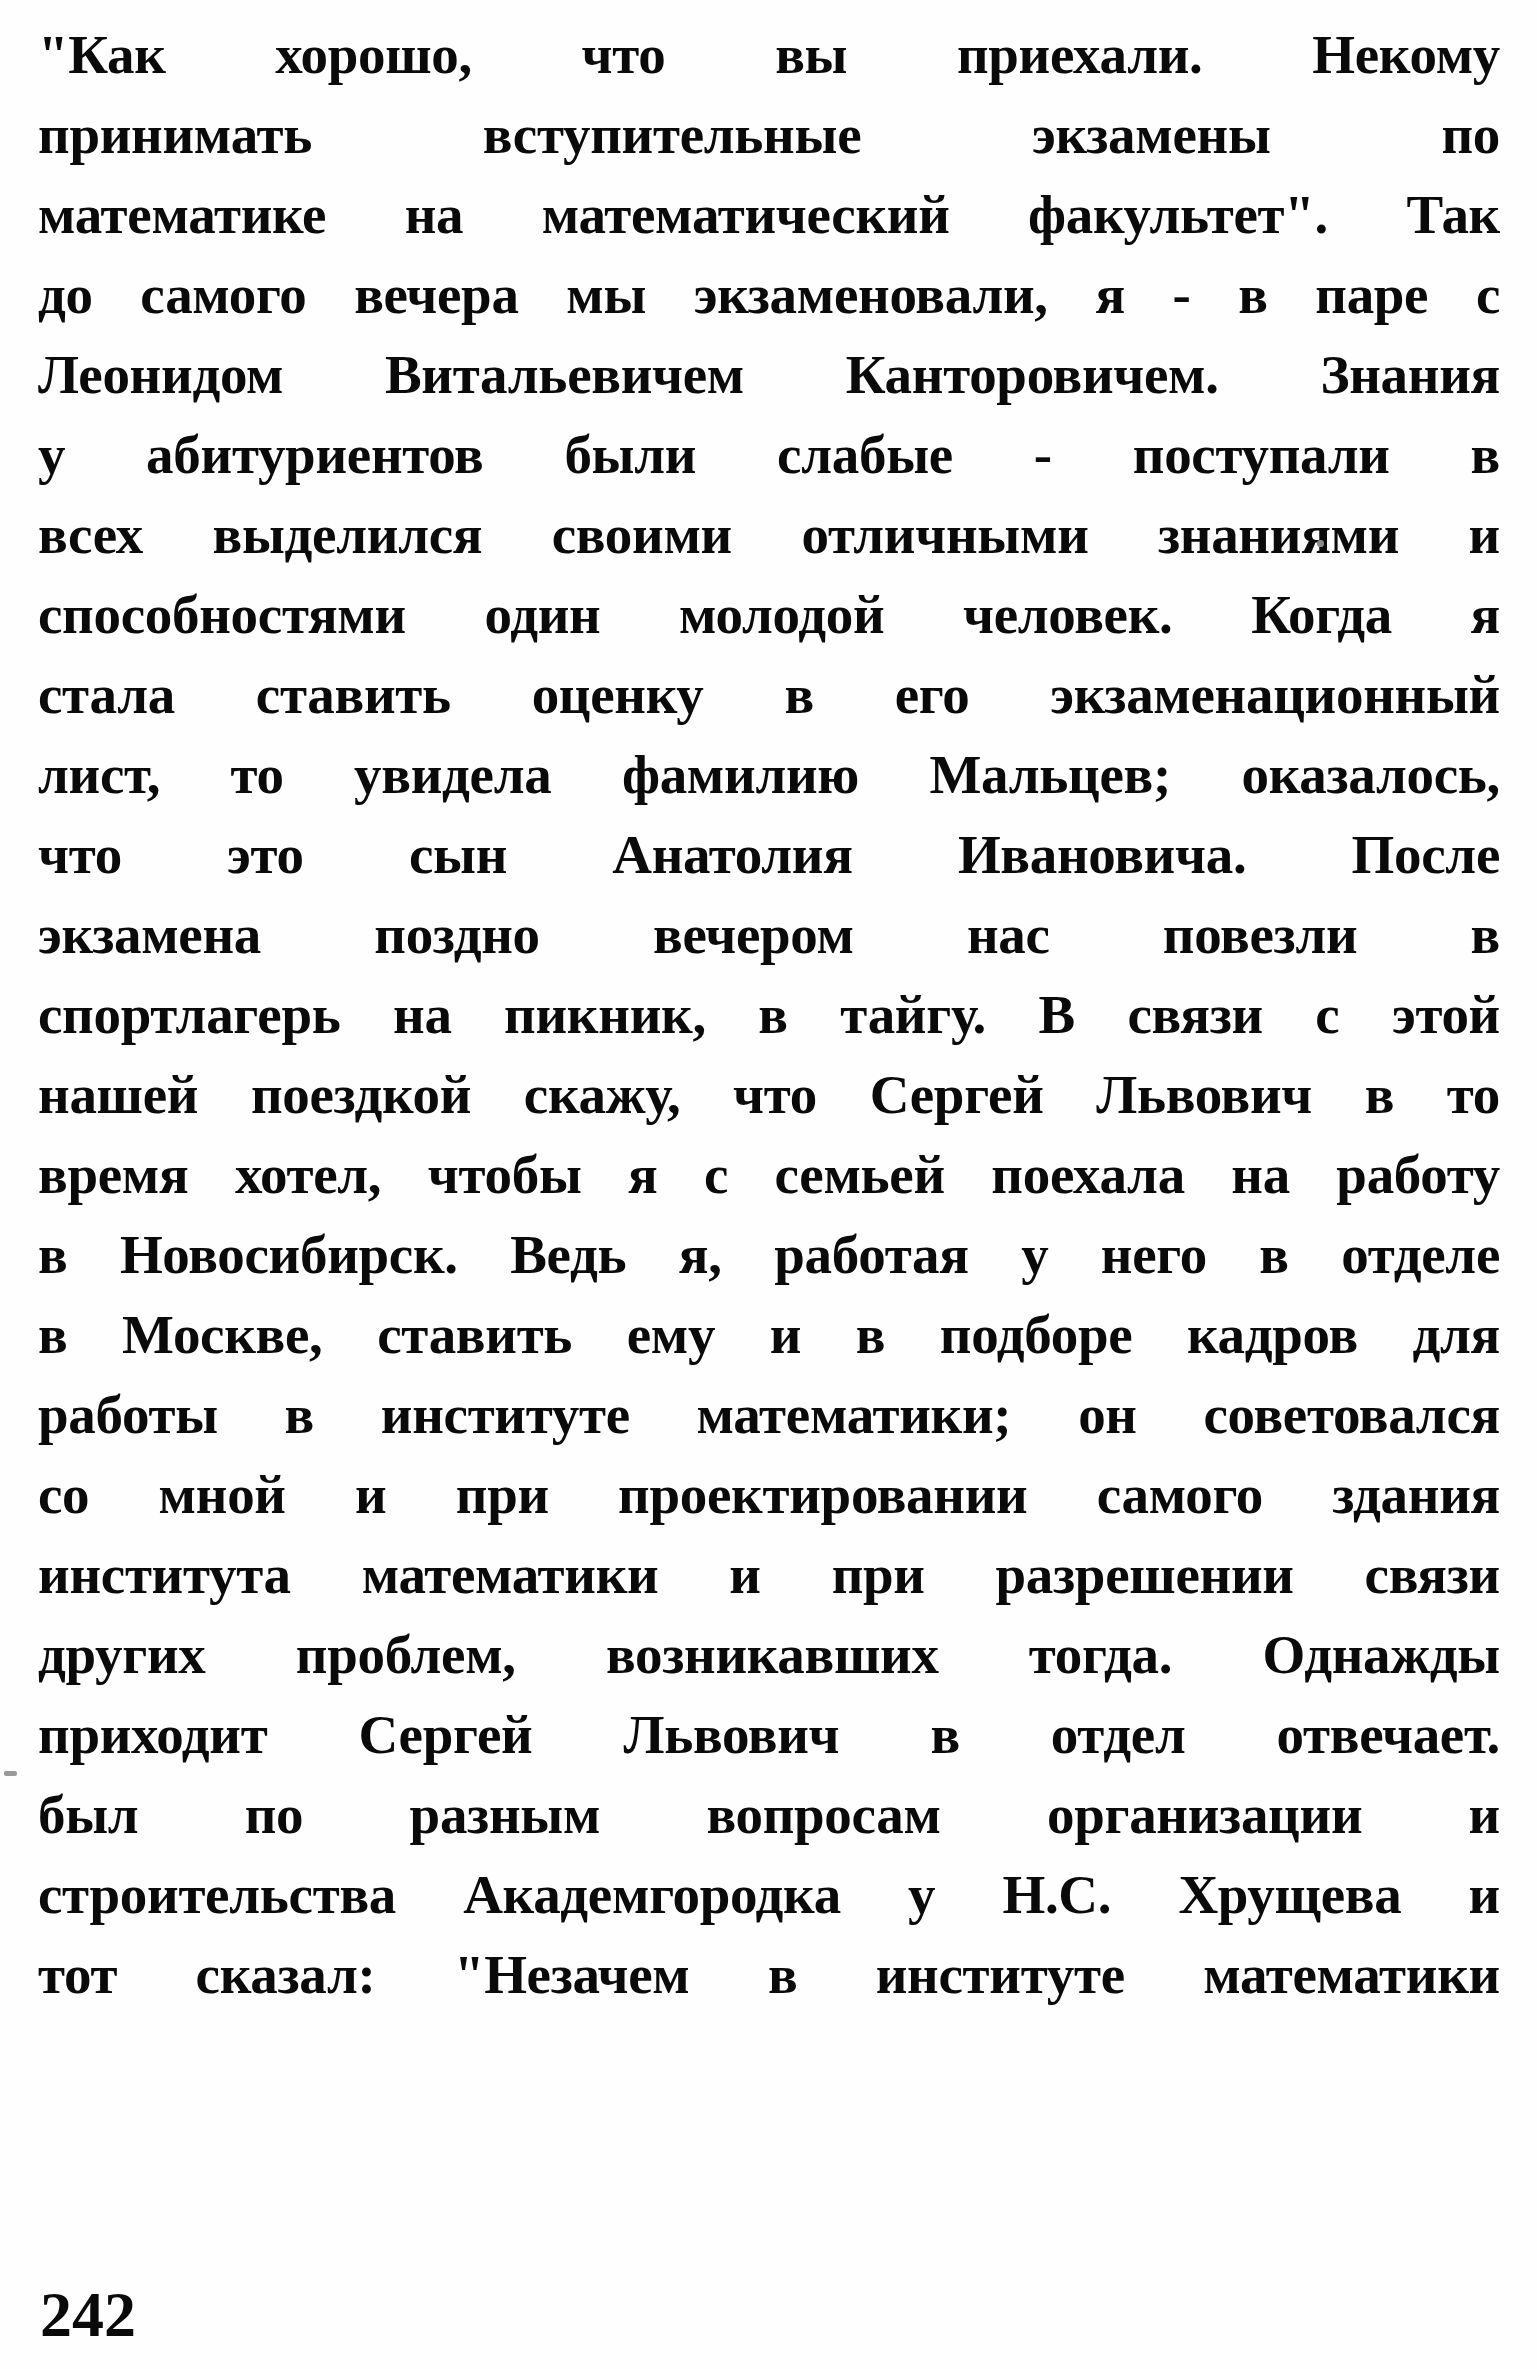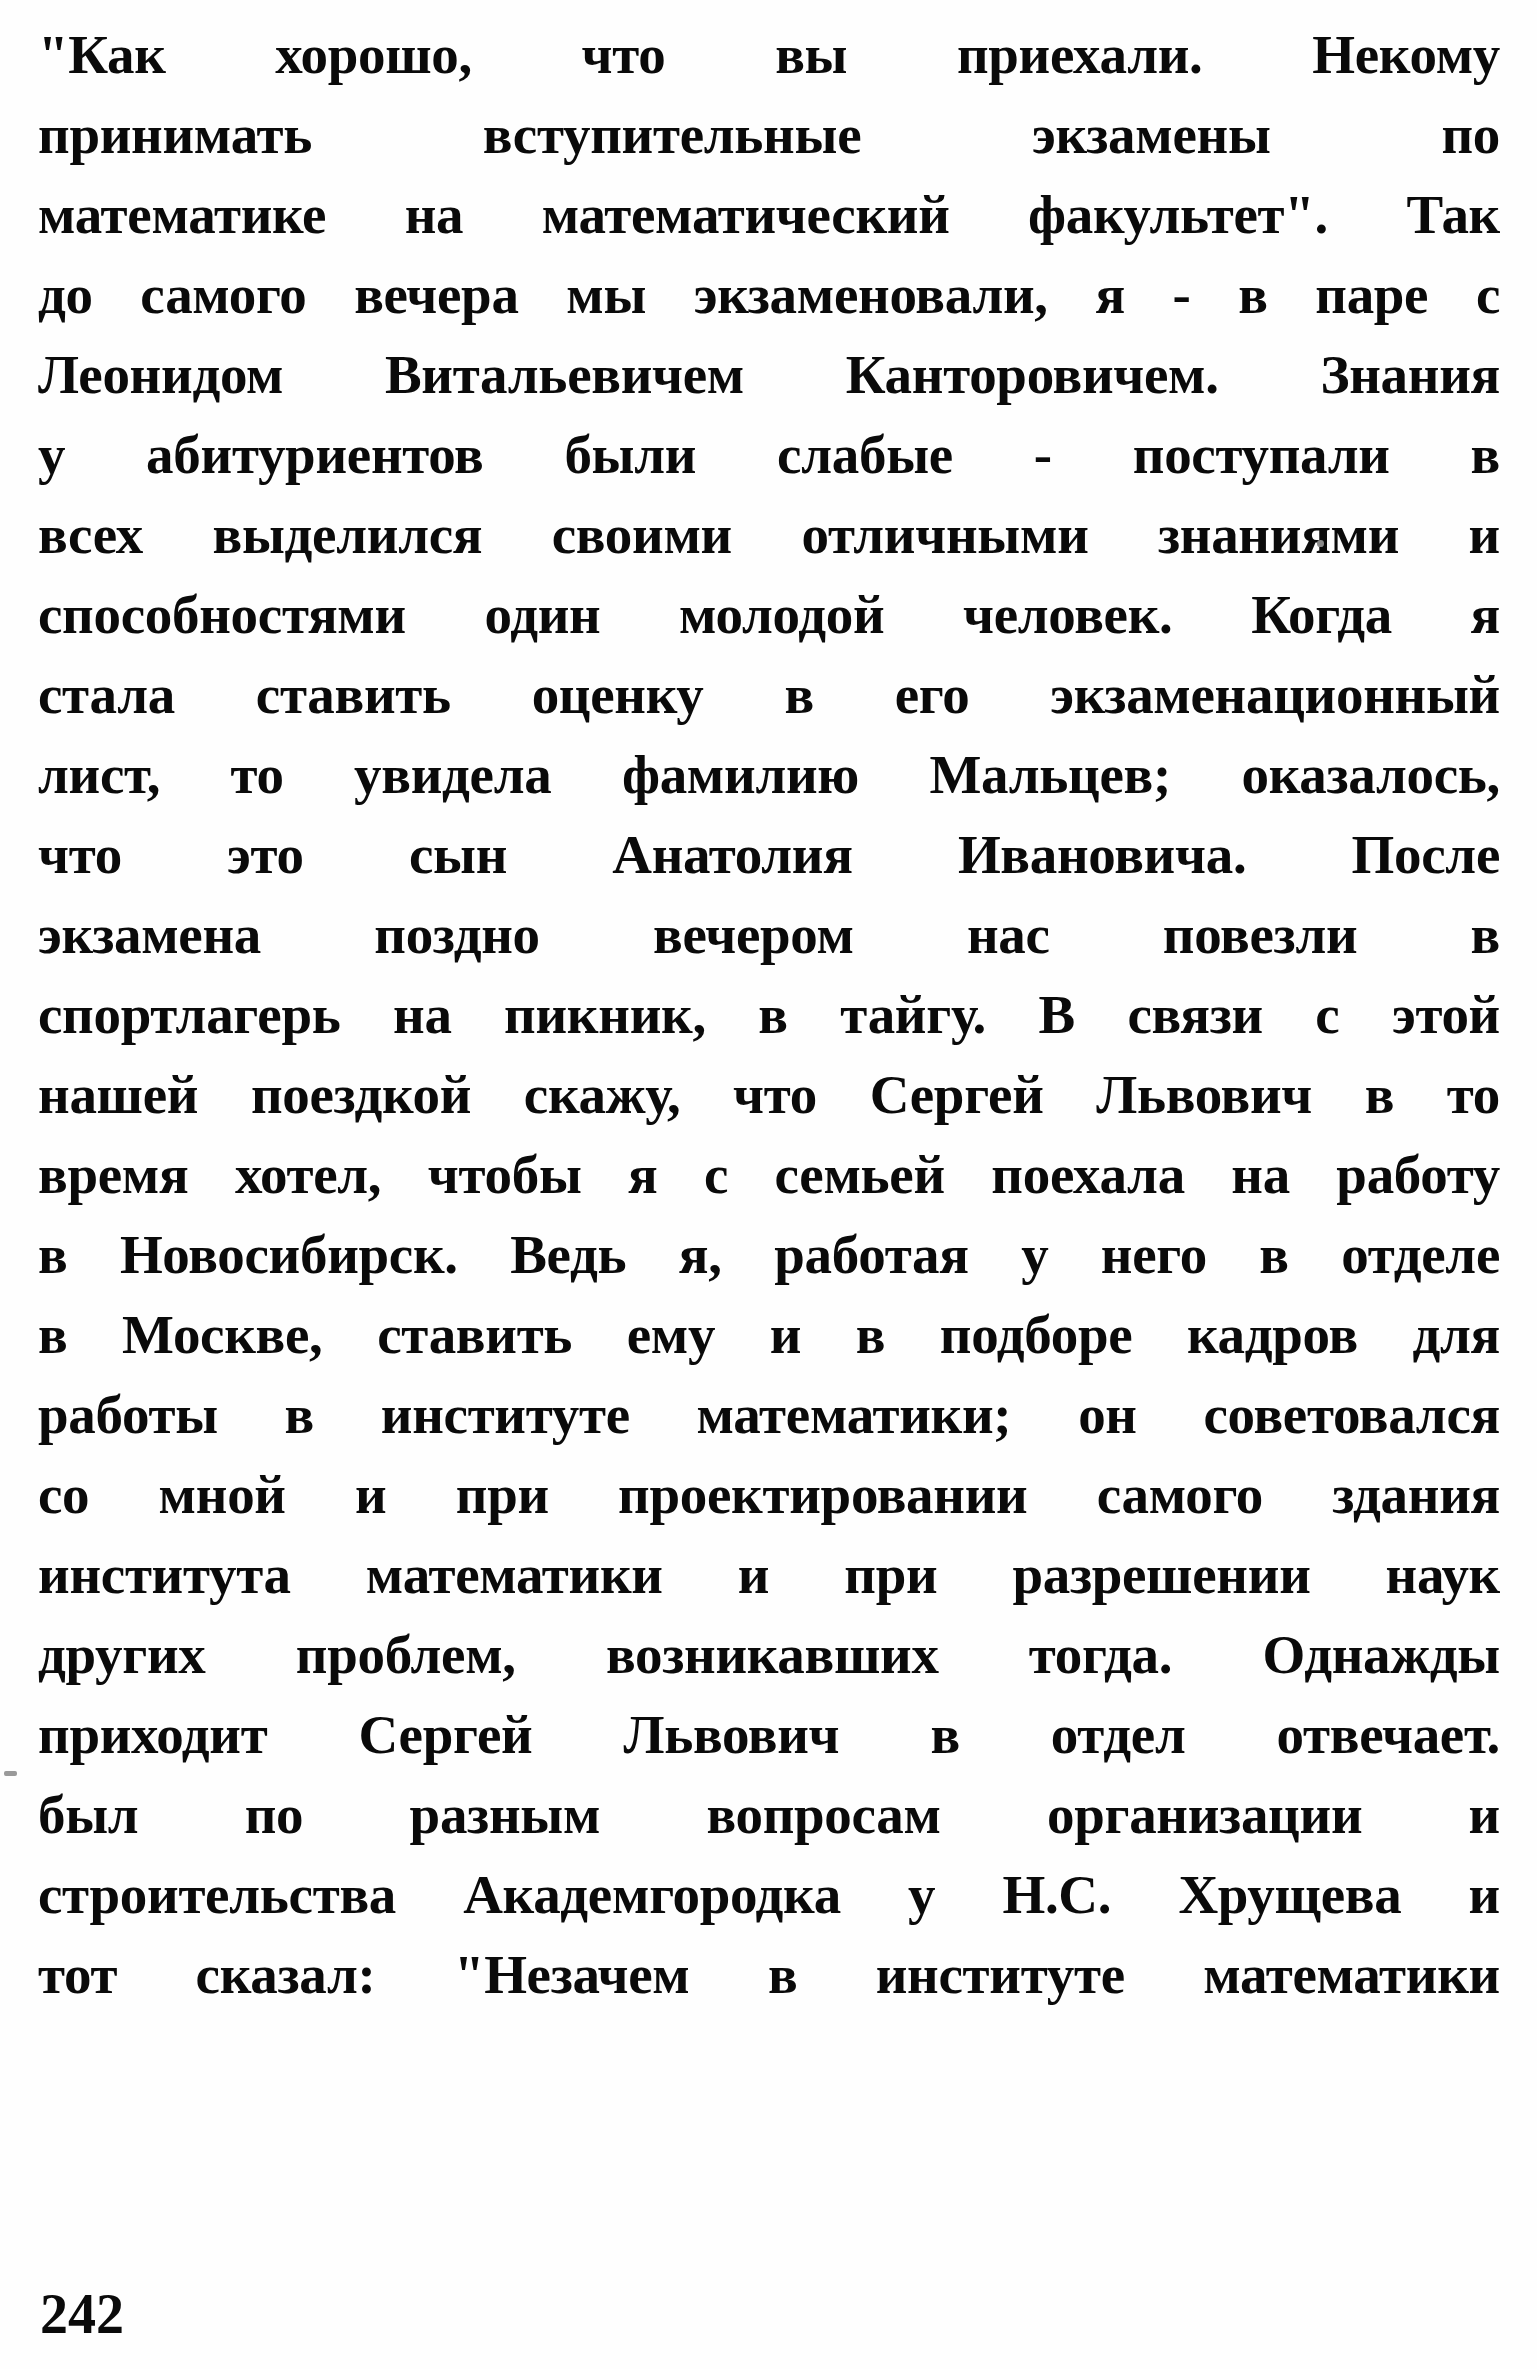--- a/index.html
+++ b/index.html
@@ -31,21 +31,21 @@
     word-spacing: -1px;
     text-align: justify;
     text-align-last: justify;
     overflow: hidden;
     white-space: nowrap;
   }
   .page-number {
     position: absolute;
     left: 40px;
     top: 2279px;
-    font-size: 56px;
+    font-size: 64px;
     font-weight: bold;
     line-height: 71px;
     text-align: left;
   }
   .artifact {
     position: absolute;
     background: #8a8a8a;
     border-radius: 50%;
   }
   .artifact.dot1 { left: 1317px; top: 540px; width: 6.7px; height: 6.7px; }
@@ -68,21 +68,21 @@
     <div class="line">лист, то увидела фамилию Мальцев; оказалось,</div>
     <div class="line">что это сын Анатолия Ивановича. После</div>
     <div class="line">экзамена поздно вечером нас повезли в</div>
     <div class="line">спортлагерь на пикник, в тайгу. В связи с этой</div>
     <div class="line">нашей поездкой скажу, что Сергей Львович в то</div>
     <div class="line">время хотел, чтобы я с семьей поехала на работу</div>
     <div class="line">в Новосибирск. Ведь я, работая у него в отделе</div>
     <div class="line">в Москве, ставить ему и в подборе кадров для</div>
     <div class="line">работы в институте математики; он советовался</div>
     <div class="line">со мной и при проектировании самого здания</div>
-    <div class="line">института математики и при разрешении наук</div>
+    <div class="line">института математики и при разрешении связи</div>
     <div class="line">других проблем, возникавших тогда. Однажды</div>
     <div class="line">приходит Сергей Львович в отдел отвечает.</div>
     <div class="line">был по разным вопросам организации и</div>
     <div class="line">строительства Академгородка у Н.С. Хрущева и</div>
     <div class="line">тот сказал: "Незачем в институте математики</div>
   </div>
 
   <div class="page-number">242</div>
 
   <div class="artifact dot1"></div>

